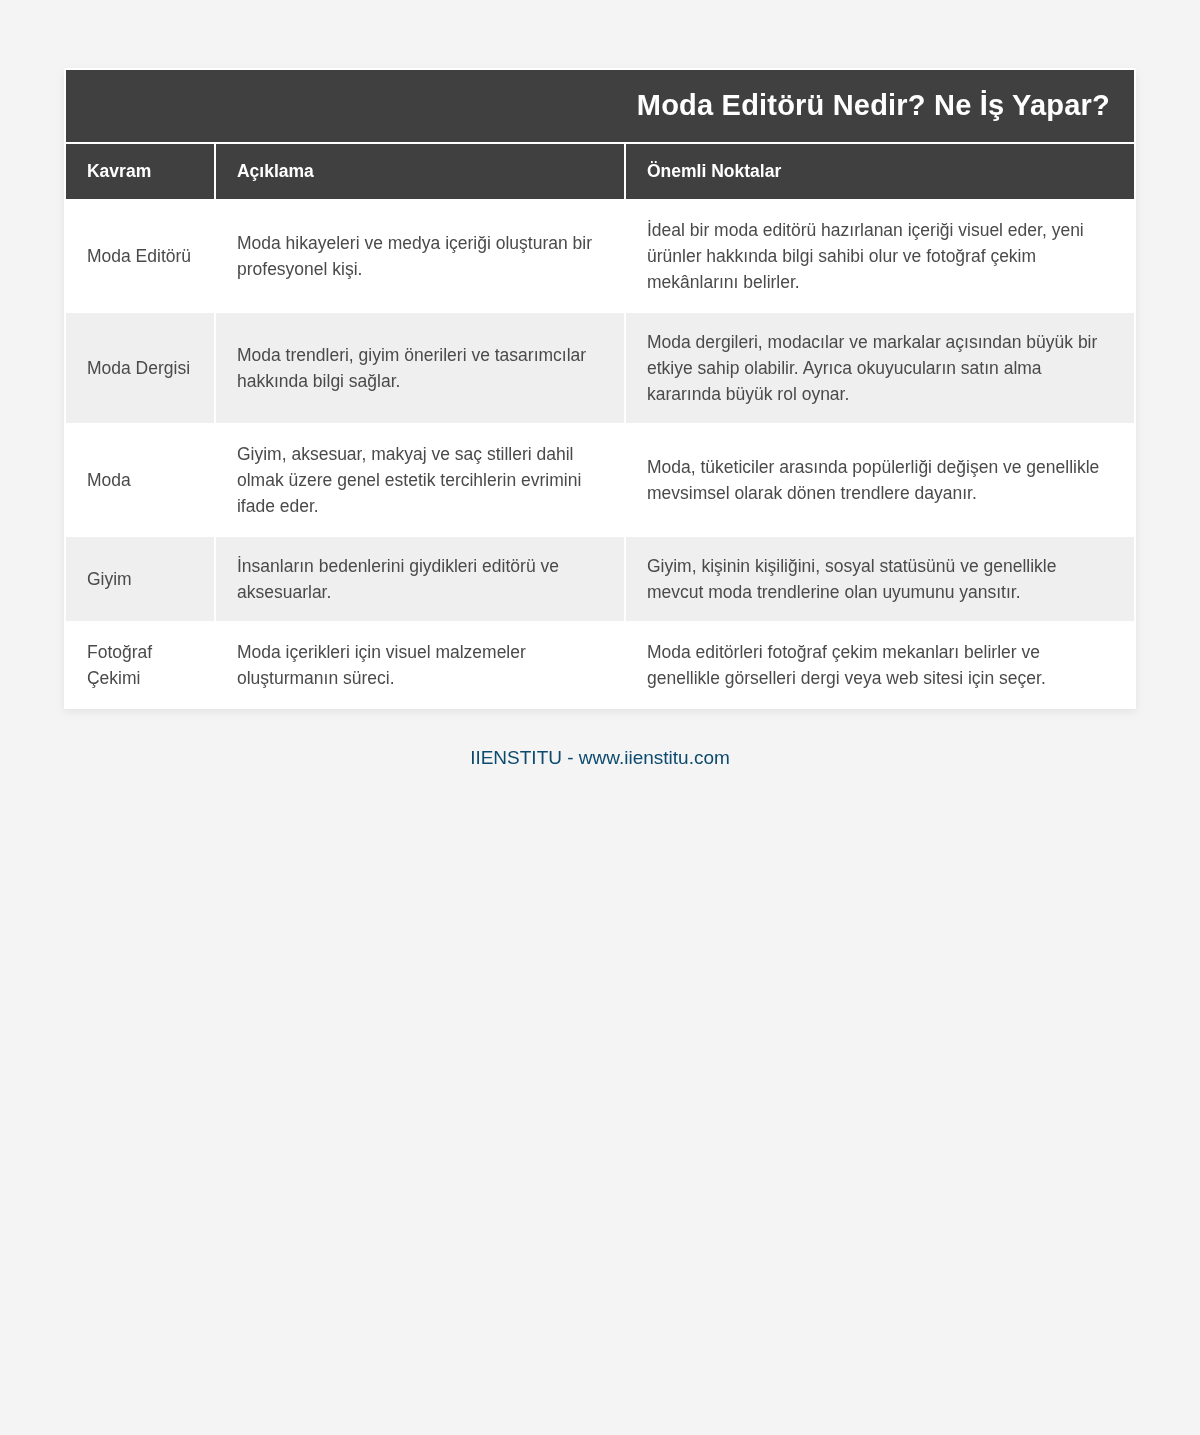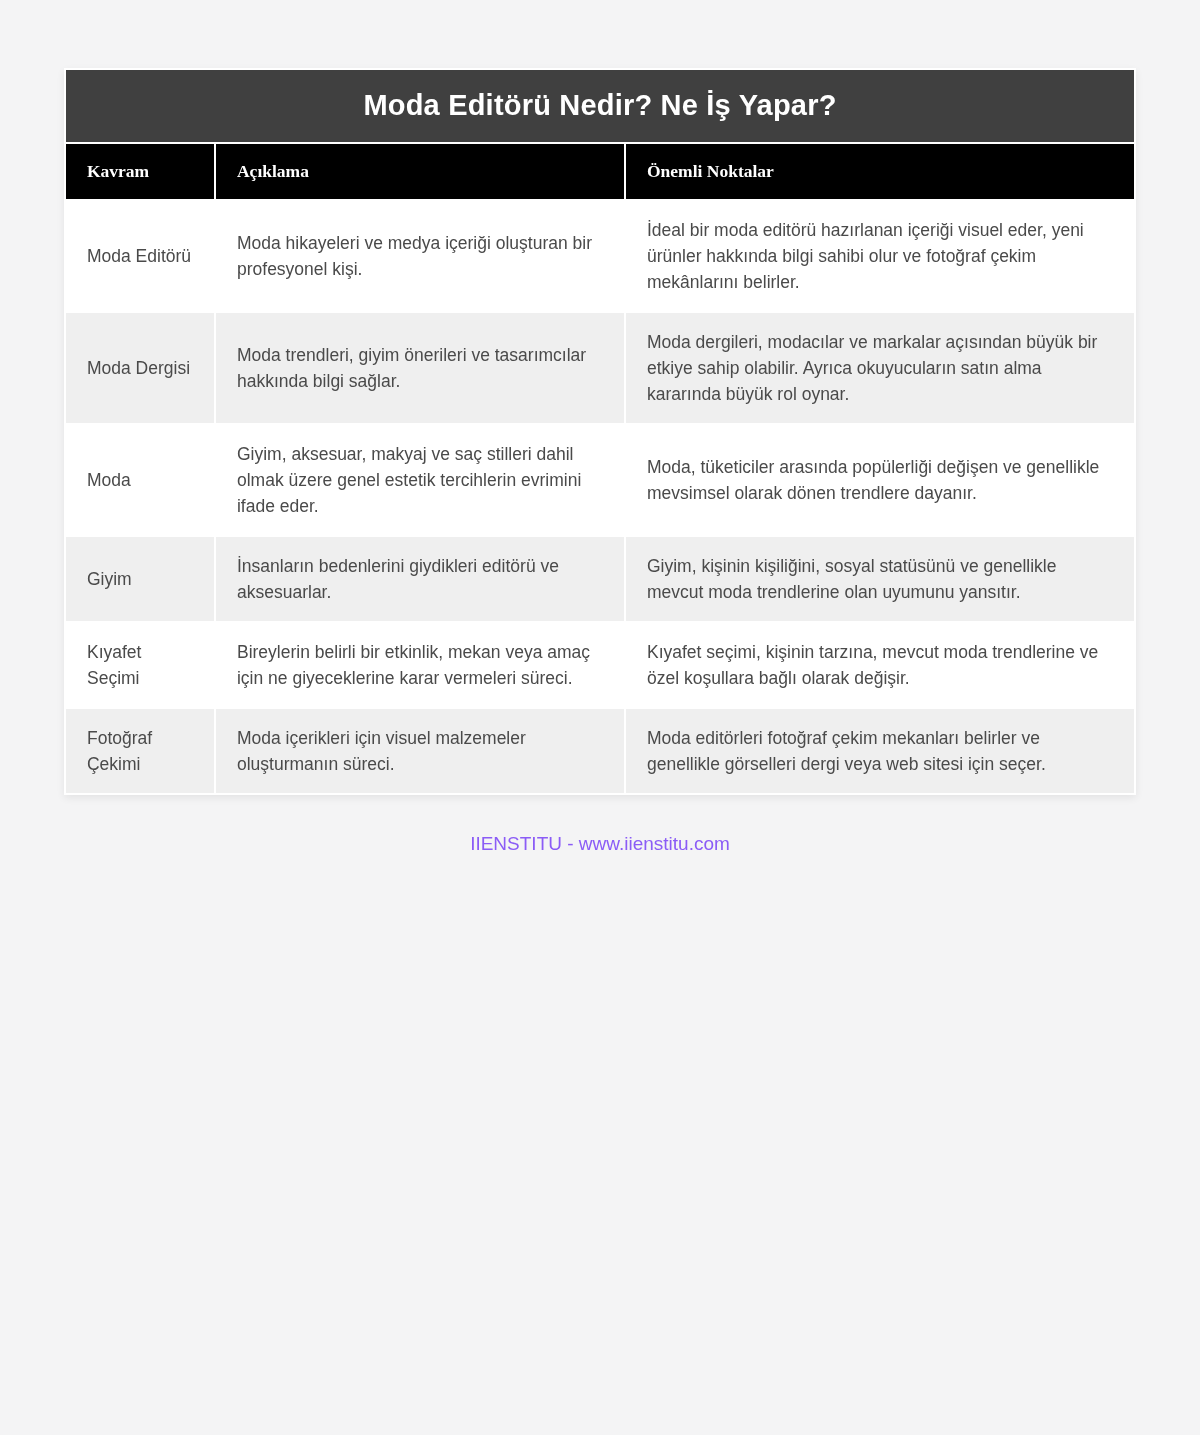--- a/index.html
+++ b/index.html
@@ -20,50 +20,49 @@
     margin: 0 auto;
     border-collapse: separate;
     border-spacing: 2px;
     background: #ffffff;
     table-layout: fixed;
     box-shadow: 0 3px 8px rgba(0,0,0,0.07);
   }
   .title-cell {
     background: #404040;
     color: #ffffff;
-    text-align: center;
+    text-align: right;
     font-size: 29px;
     font-weight: bold;
     padding: 19px 24px 20px 24px;
     letter-spacing: 0.2px;
   }
   .col-header {
-    background: #000000;
+    background: #404040;
     color: #ffffff;
     text-align: left;
     font-size: 17.5px;
     font-weight: bold;
     padding: 17px 21px;
-    font-family: Liberation Serif, serif;
   }
   td.cell {
     background: #ffffff;
     color: #4a4a4a;
     font-size: 17.5px;
     line-height: 26px;
     padding: 16px 21px;
     vertical-align: middle;
     text-align: left;
   }
   tbody tr:nth-child(even) td.cell {
     background: #efefef;
   }
   .footer {
     text-align: center;
-    color: #8b5cf6;
+    color: #0c4a6e;
     font-size: 19px;
     margin-top: 38px;
     padding-bottom: 60px;
   }
 </style>
 </head>
 <body>
 
 <div class="page">
   <table class="info-table">
@@ -100,25 +99,20 @@
     <td class="cell">Giyim, aksesuar, makyaj ve saç stilleri dahil olmak üzere genel estetik tercihlerin evrimini ifade eder.</td>
     <td class="cell">Moda, tüketiciler arasında popülerliği değişen ve genellikle mevsimsel olarak dönen trendlere dayanır.</td>
   </tr>
 
   <tr>
     <td class="cell">Giyim</td>
     <td class="cell">İnsanların bedenlerini giydikleri editörü ve aksesuarlar.</td>
     <td class="cell">Giyim, kişinin kişiliğini, sosyal statüsünü ve genellikle mevcut moda trendlerine olan uyumunu yansıtır.</td>
   </tr>
 
-  <tr>
-    <td class="cell">Kıyafet Seçimi</td>
-    <td class="cell">Bireylerin belirli bir etkinlik, mekan veya amaç için ne giyeceklerine karar vermeleri süreci.</td>
-    <td class="cell">Kıyafet seçimi, kişinin tarzına, mevcut moda trendlerine ve özel koşullara bağlı olarak değişir.</td>
-  </tr>
 
 
 
 
   <tr>
     <td class="cell">Fotoğraf Çekimi</td>
     <td class="cell">Moda içerikleri için visuel malzemeler oluşturmanın süreci.</td>
     <td class="cell">Moda editörleri fotoğraf çekim mekanları belirler ve genellikle görselleri dergi veya web sitesi için seçer.</td>
   </tr>
 

